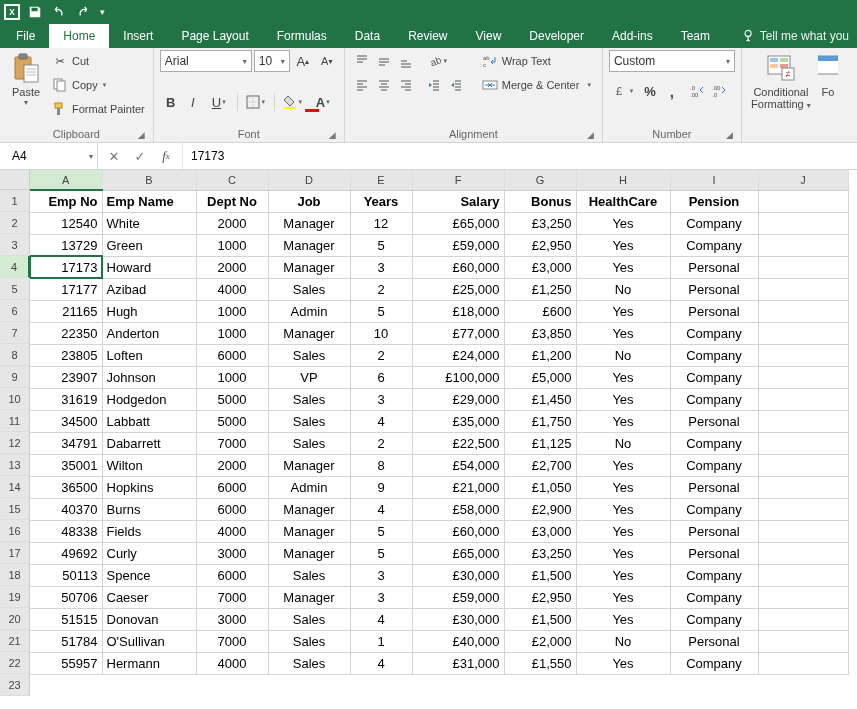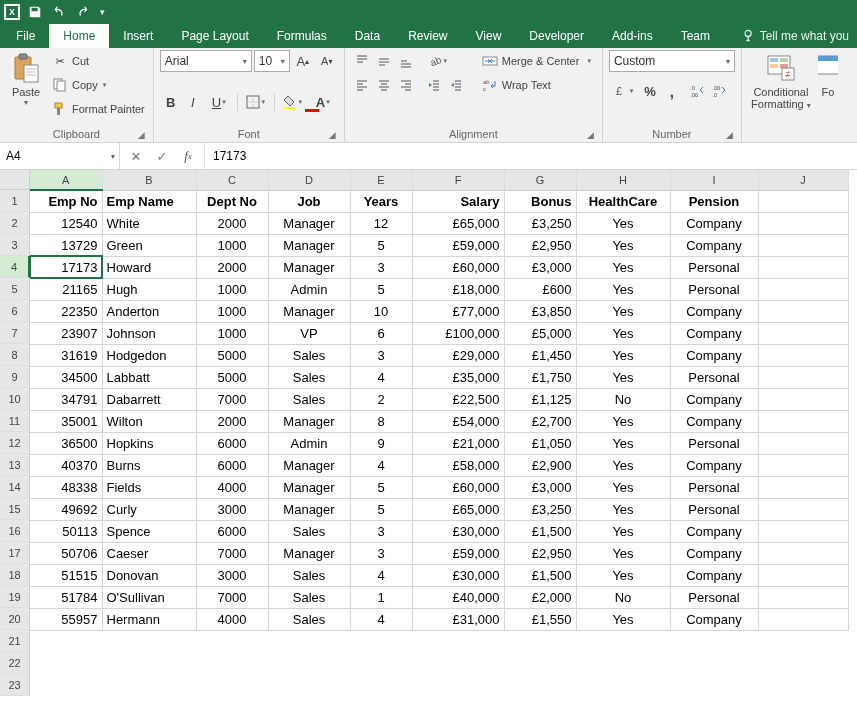--- a/index.html
+++ b/index.html
@@ -48,21 +48,21 @@
   
   .align-grid { display: flex; flex-direction: column; gap: 2px; }
   .wrap-merge { display: flex; flex-direction: column; gap: 2px; margin-left: 6px; }
   .wm-row { display: flex; align-items: center; gap: 4px; height: 22px; padding: 0 4px; cursor: pointer; font-size: 11px; color: #444; border: 1px solid transparent; }
   .wm-row .mini-icon { width: 16px; height: 16px; display:flex; align-items:center; justify-content:center; }
   
   .numfmt { width: 126px; }
   
   
   .fbar { height: 27px; border-bottom: 1px solid #d4d4d4; display: flex; align-items: stretch; background: #fff; }
-  .namebox { width: 120px; border-right: 1px solid #d4d4d4; display: flex; align-items: center; padding: 0 6px; font-size: 12px; position: relative; }
+  .namebox { width: 98px; border-right: 1px solid #d4d4d4; display: flex; align-items: center; padding: 0 12px; font-size: 12px; position: relative; }
   .namebox .dd { position: absolute; right: 4px; font-size: 8px; color: #666; }
   .fbar-btns { display: flex; align-items: center; border-right: 1px solid #e6e6e6; padding: 0 4px; gap: 2px; }
   .fbar-btn { width: 24px; height: 22px; display: flex; align-items: center; justify-content: center; color: #777; font-size: 13px; cursor: pointer; }
   .fbar-btn.fx { font-style: italic; font-family: 'Times New Roman', serif; color: #555; }
   .fbar-input { flex: 1; display: flex; align-items: center; padding: 0 8px; font-size: 12px; }
   
   
   .sheet { display: flex; }
   .rowhdrs { display: flex; flex-direction: column; }
   .corner { width: 30px; height: 20px; background: #e6e6e6; border-right: 1px solid #ccc; border-bottom: 1px solid #ccc; }
@@ -320,37 +320,37 @@
                 <line x1="6" y1="9" x2="12" y2="9" stroke="#555"></line>
                 <line x1="6" y1="12" x2="12" y2="12" stroke="#555"></line>
               </svg>
             </div>
         </div>
       </div>
       <div class="wrap-merge">
         <div class="wm-row">
             <span class="mini-icon">
               <svg width="16" height="14">
-                <rect x="1" y="3" width="14" height="8" fill="#fff" stroke="#888"></rect>
-                <path d="M3 7 h4 M13 7 h-4 M6 5 l2 2 -2 2 M10 5 l-2 2 2 2" stroke="#3a7abd" fill="none"></path>
-              </svg>
-            </span>
-            <span>Merge &amp; Center</span>
-            <span class="split-caret" style="margin-left:4px;">▾</span>
-          </div>
-        <div class="wm-row">
-            <span class="mini-icon">
-              <svg width="16" height="14">
                 <rect x="0" y="0" width="16" height="14" fill="none"></rect>
                 <text x="1" y="6" font-size="6" fill="#555">ab</text>
                 <path d="M13 3 v5 h-4 l2 -2 m-2 2 l2 2" stroke="#3a7abd" fill="none"></path>
                 <text x="1" y="13" font-size="6" fill="#555">c</text>
               </svg>
             </span>
             <span>Wrap Text</span>
+          </div>
+        <div class="wm-row">
+            <span class="mini-icon">
+              <svg width="16" height="14">
+                <rect x="1" y="3" width="14" height="8" fill="#fff" stroke="#888"></rect>
+                <path d="M3 7 h4 M13 7 h-4 M6 5 l2 2 -2 2 M10 5 l-2 2 2 2" stroke="#3a7abd" fill="none"></path>
+              </svg>
+            </span>
+            <span>Merge &amp; Center</span>
+            <span class="split-caret" style="margin-left:4px;">▾</span>
           </div>
       </div>
     </div>
     <div class="group-label"><span>Alignment</span><span class="group-launch">◢</span></div>
   </div>
 
   <div class="group">
     <div class="group-body" style="flex-direction:column; gap:8px;">
       <div class="combo numfmt">
           <span>Custom</span>
@@ -521,20 +521,32 @@
             <td class="cC c">2000</td>
             <td class="cD c">Manager</td>
             <td class="cE c">3</td>
             <td class="cF r">£60,000</td>
             <td class="cG r">£3,000</td>
             <td class="cH c">Yes</td>
             <td class="cI c">Personal</td>
             <td class="cJ"></td>
           </tr>
           <tr>
+            <td class="cA r">17177</td>
+            <td class="cB">Azibad</td>
+            <td class="cC c">4000</td>
+            <td class="cD c">Sales</td>
+            <td class="cE c">2</td>
+            <td class="cF r">£25,000</td>
+            <td class="cG r">£1,250</td>
+            <td class="cH c">No</td>
+            <td class="cI c">Personal</td>
+            <td class="cJ"></td>
+          </tr>
+          <tr>
             <td class="cA r">21165</td>
             <td class="cB">Hugh</td>
             <td class="cC c">1000</td>
             <td class="cD c">Admin</td>
             <td class="cE c">5</td>
             <td class="cF r">£18,000</td>
             <td class="cG r">£600</td>
             <td class="cH c">Yes</td>
             <td class="cI c">Personal</td>
             <td class="cJ"></td>
@@ -545,20 +557,32 @@
             <td class="cC c">1000</td>
             <td class="cD c">Manager</td>
             <td class="cE c">10</td>
             <td class="cF r">£77,000</td>
             <td class="cG r">£3,850</td>
             <td class="cH c">Yes</td>
             <td class="cI c">Company</td>
             <td class="cJ"></td>
           </tr>
           <tr>
+            <td class="cA r">23805</td>
+            <td class="cB">Loften</td>
+            <td class="cC c">6000</td>
+            <td class="cD c">Sales</td>
+            <td class="cE c">2</td>
+            <td class="cF r">£24,000</td>
+            <td class="cG r">£1,200</td>
+            <td class="cH c">No</td>
+            <td class="cI c">Company</td>
+            <td class="cJ"></td>
+          </tr>
+          <tr>
             <td class="cA r">23907</td>
             <td class="cB">Johnson</td>
             <td class="cC c">1000</td>
             <td class="cD c">VP</td>
             <td class="cE c">6</td>
             <td class="cF r">£100,000</td>
             <td class="cG r">£5,000</td>
             <td class="cH c">Yes</td>
             <td class="cI c">Company</td>
             <td class="cJ"></td>

